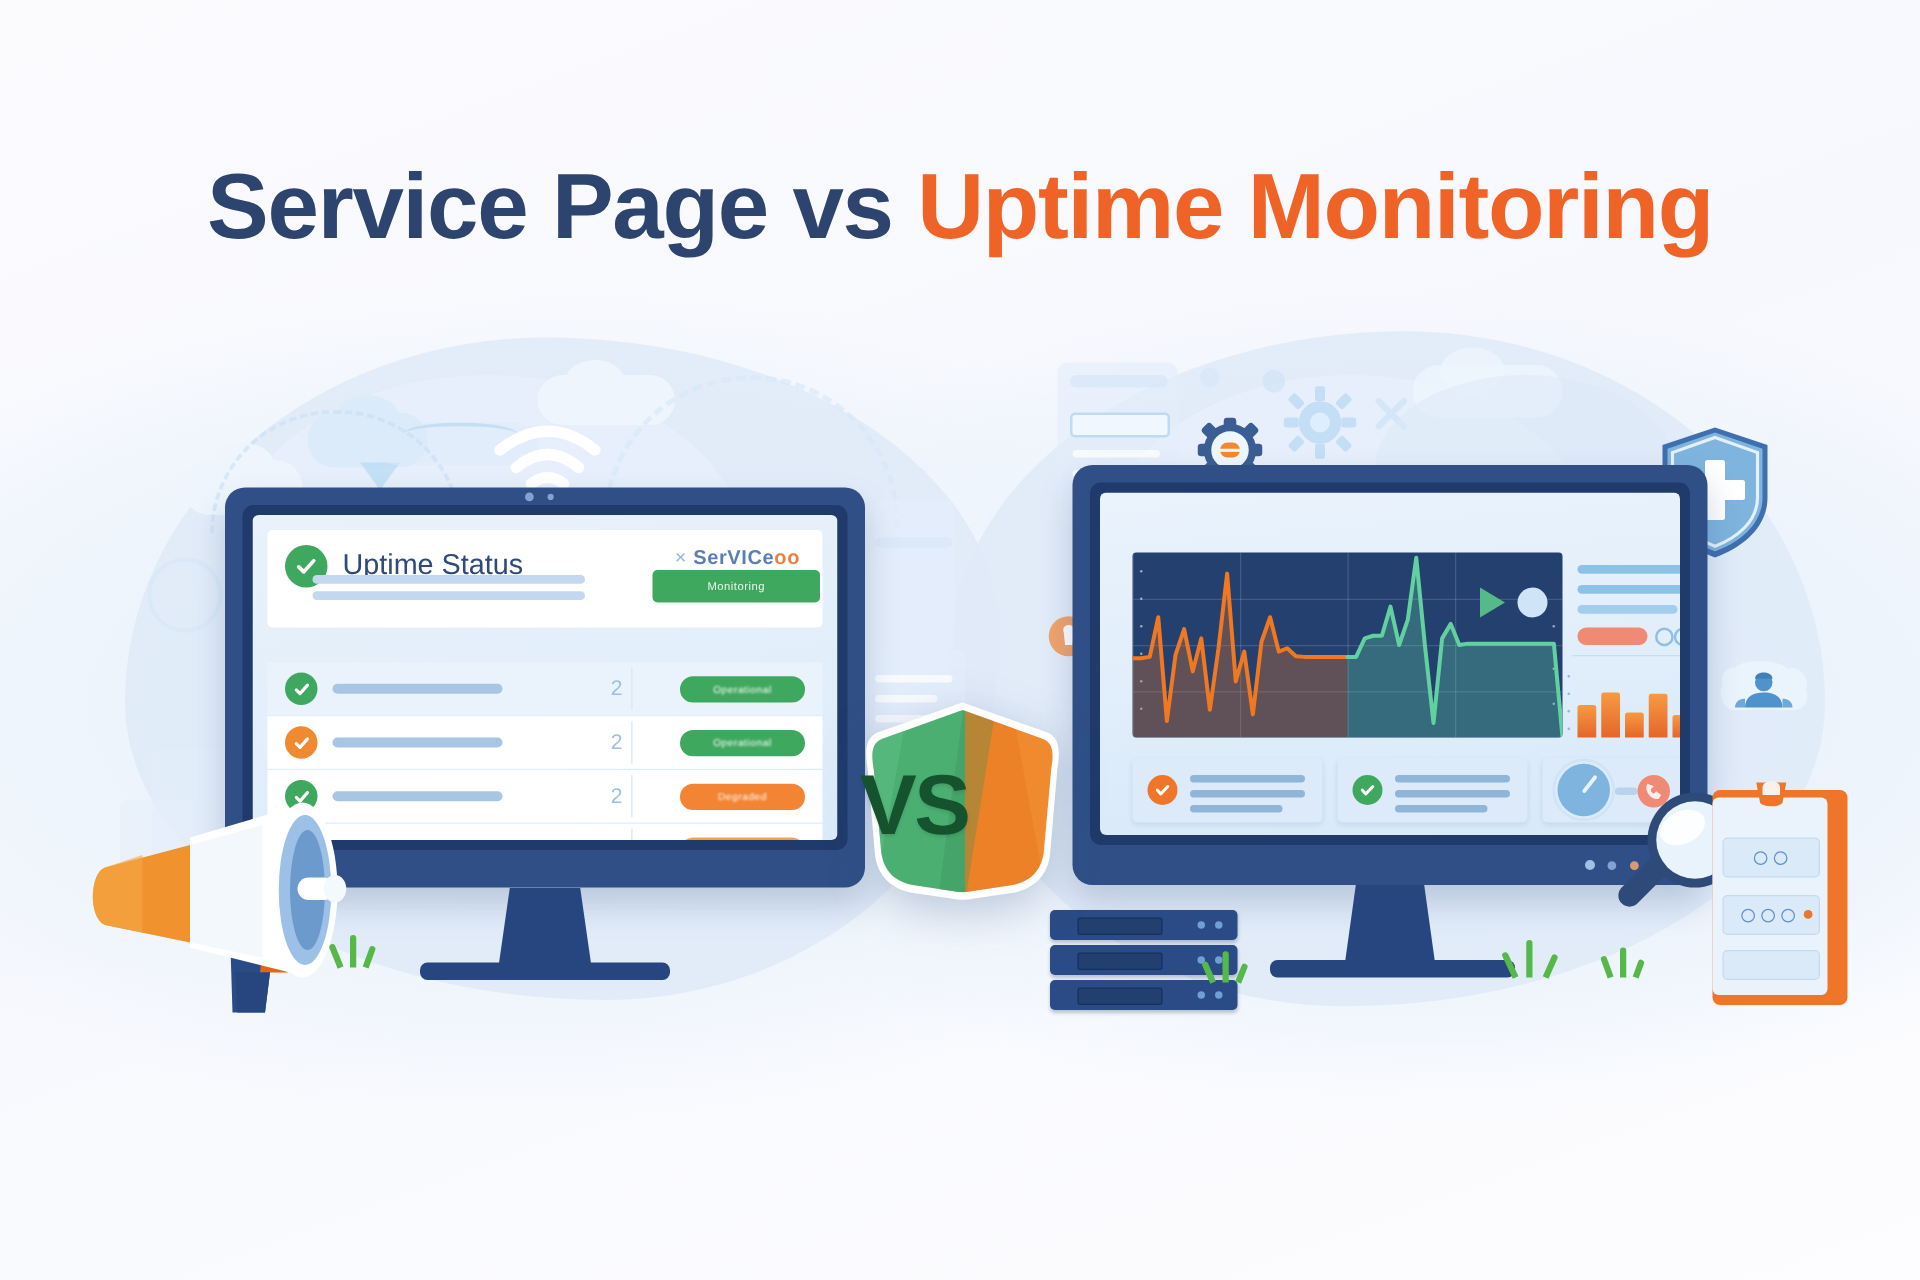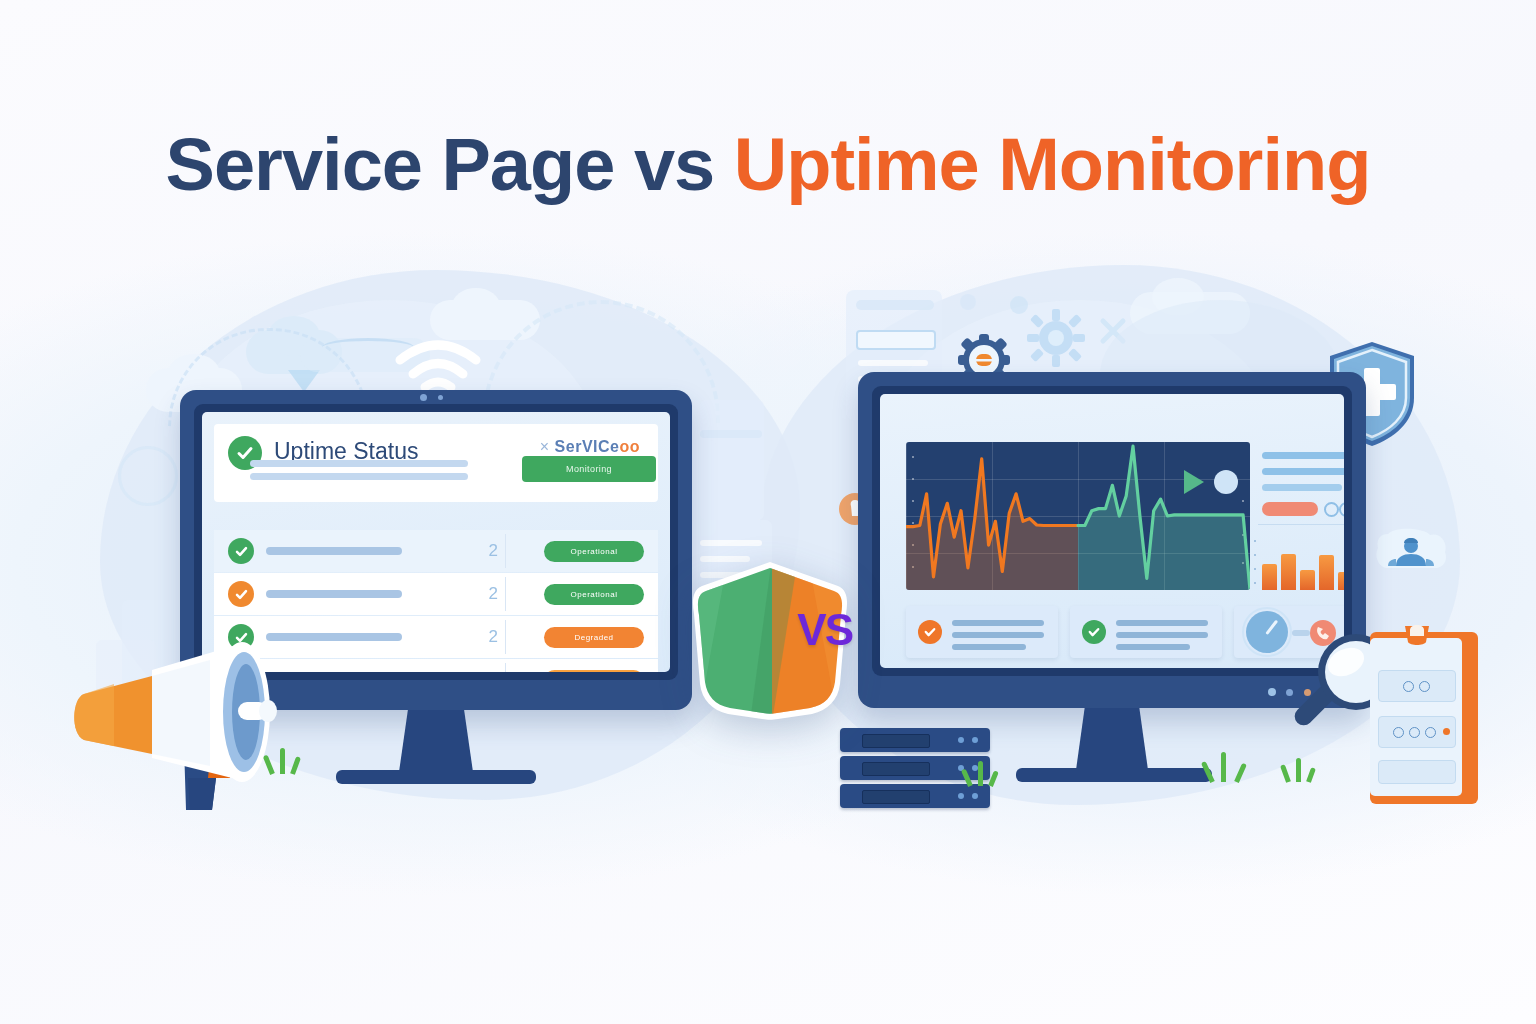--- a/index.html
+++ b/index.html
@@ -100,21 +100,21 @@
   .mo-card{position:absolute;background:#dceafa;border-radius:4px;box-shadow:0 2px 4px rgba(40,70,120,.10);}
   .mo-card .cl{position:absolute;height:6px;border-radius:3px;background:#8fb5d8;}
   .gauge{position:absolute;width:42px;height:42px;border-radius:50%;background:#7fb4de;}
   .gauge:after{content:"";position:absolute;left:19px;top:6px;width:3px;height:17px;background:#eaf4fd;border-radius:2px;transform:rotate(38deg);transform-origin:bottom center;}
   .gauge-ring{position:absolute;border:2px solid #cfe4f7;border-radius:50%;}
   .clip-rt{position:absolute;width:26px;height:26px;border-radius:50%;background:#f08a74;}
 
   
   .vsbadge{position:absolute;left:688px;top:558px;width:164px;height:164px;}
   .vs-shell{position:absolute;inset:0;filter:drop-shadow(0 10px 18px rgba(40,70,120,.26));}
-  .vs-text{position:absolute;left:0;right:0;top:47px;text-align:right;font-size:44px;font-weight:700;color:#6d28d9;
+  .vs-text{position:absolute;left:0;right:0;top:47px;text-align:left;font-size:68px;font-weight:700;color:#14532d;
     letter-spacing:-2px;font-family:"Liberation Sans", sans-serif;text-shadow:0 2px 3px rgba(0,0,0,.12);}
 
   
   .mega{position:absolute;left:60px;top:628px;width:268px;height:184px;}
 
   
   .shield{position:absolute;left:1326px;top:340px;width:92px;height:108px;}
   .userbadge{position:absolute;left:1374px;top:528px;width:74px;height:62px;}
   .gearbadge{position:absolute;left:958px;top:334px;width:52px;height:52px;}
   .lockbadge{position:absolute;left:838px;top:490px;width:34px;height:38px;}

